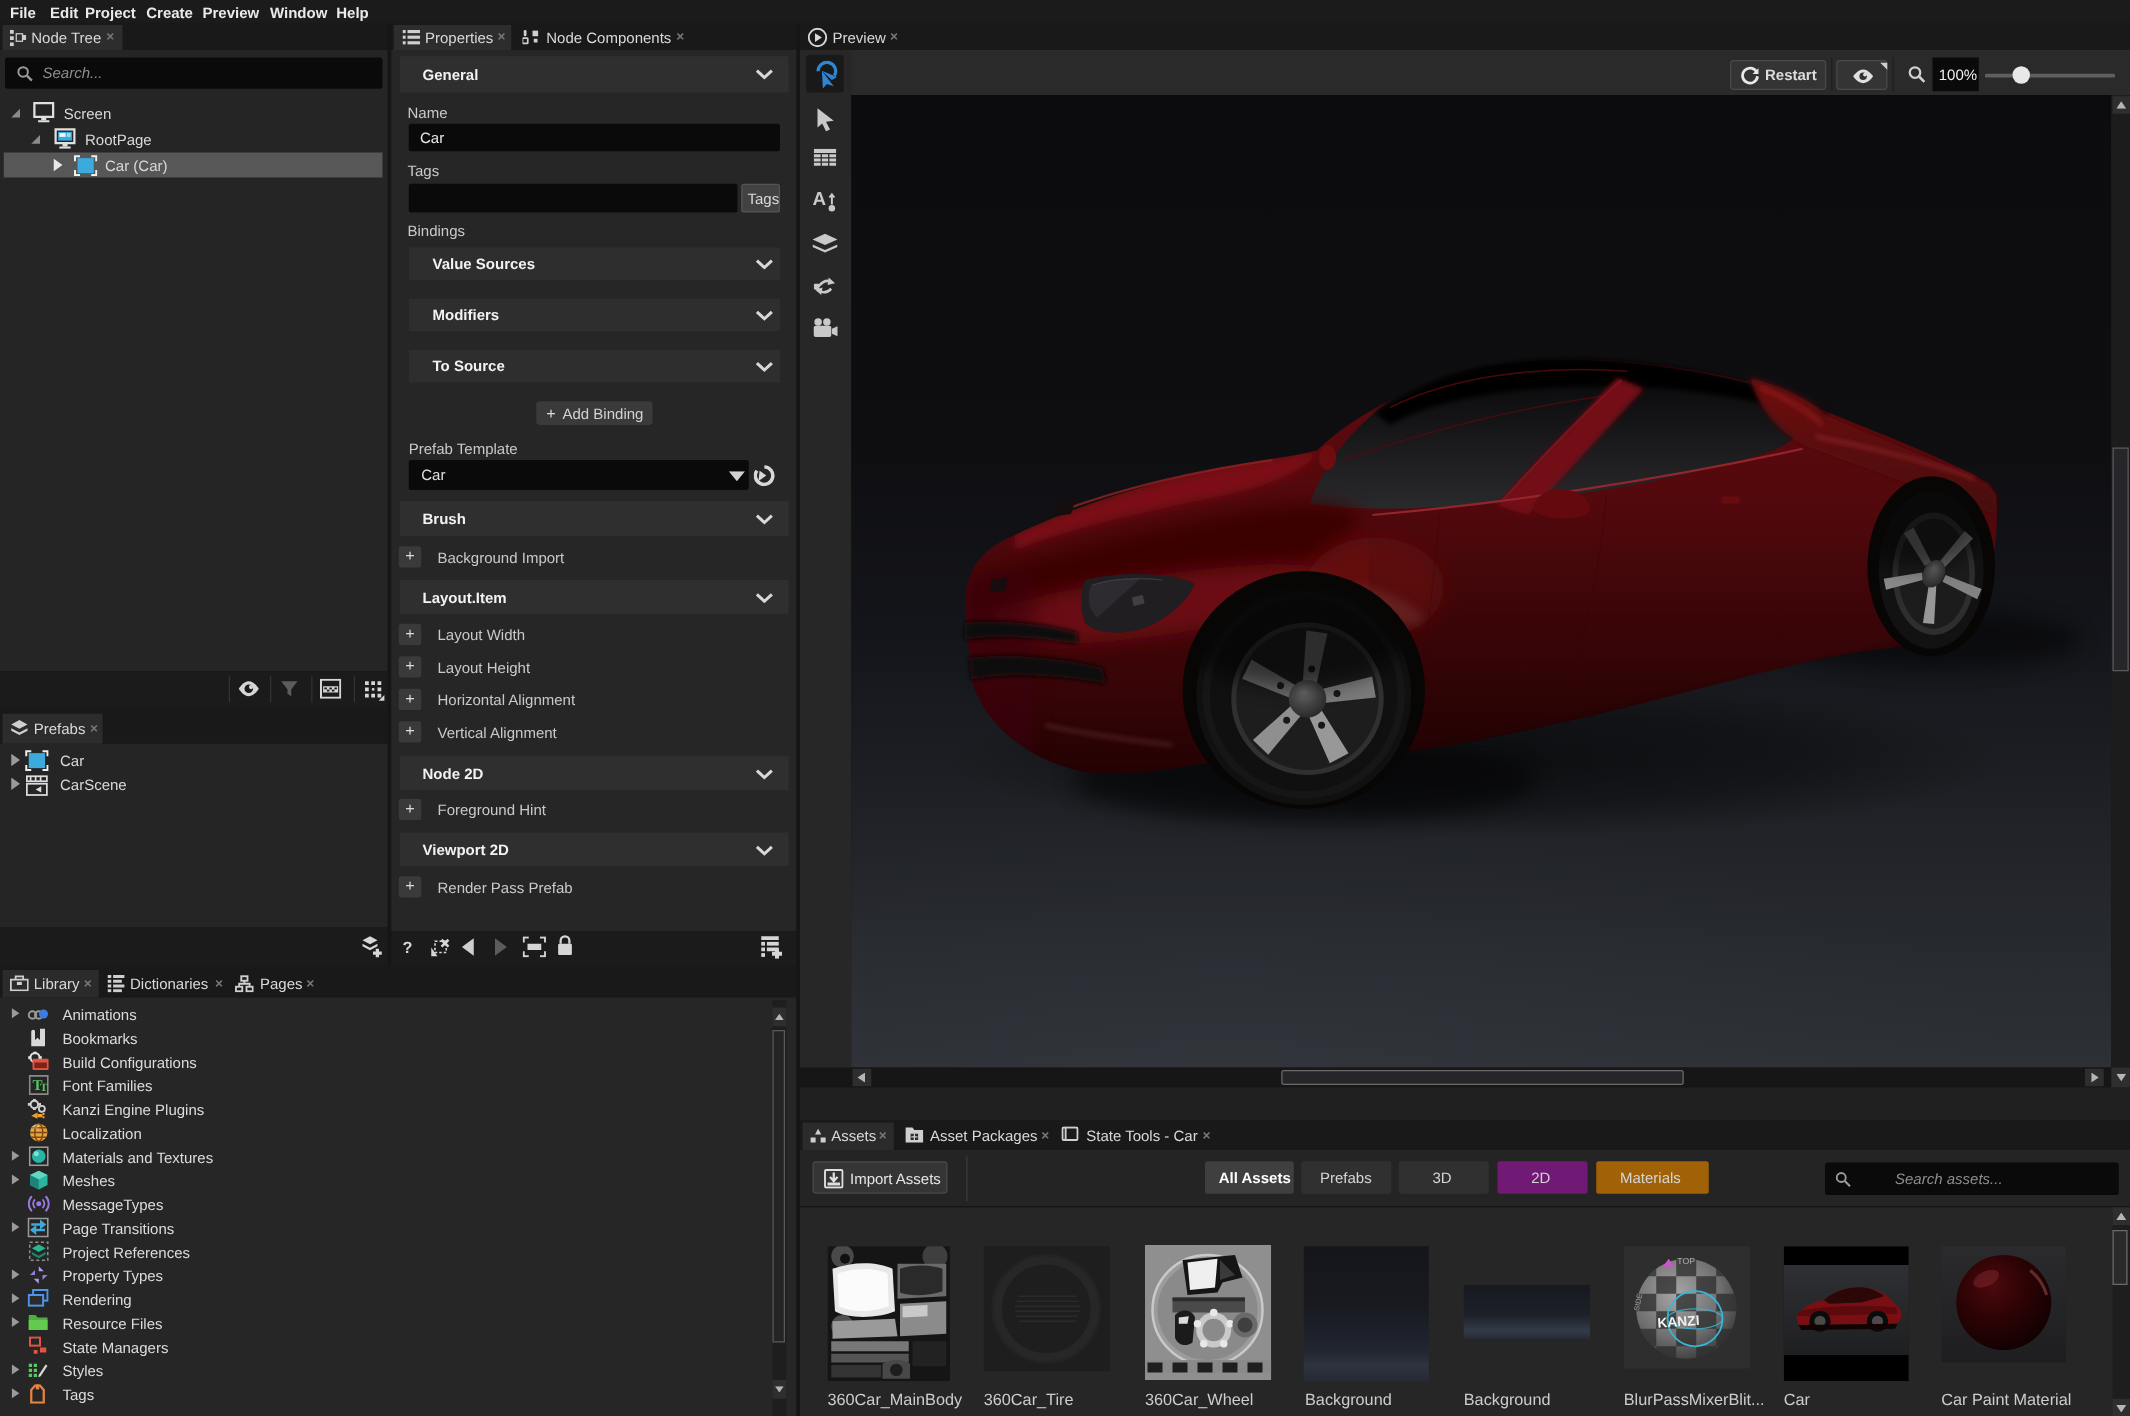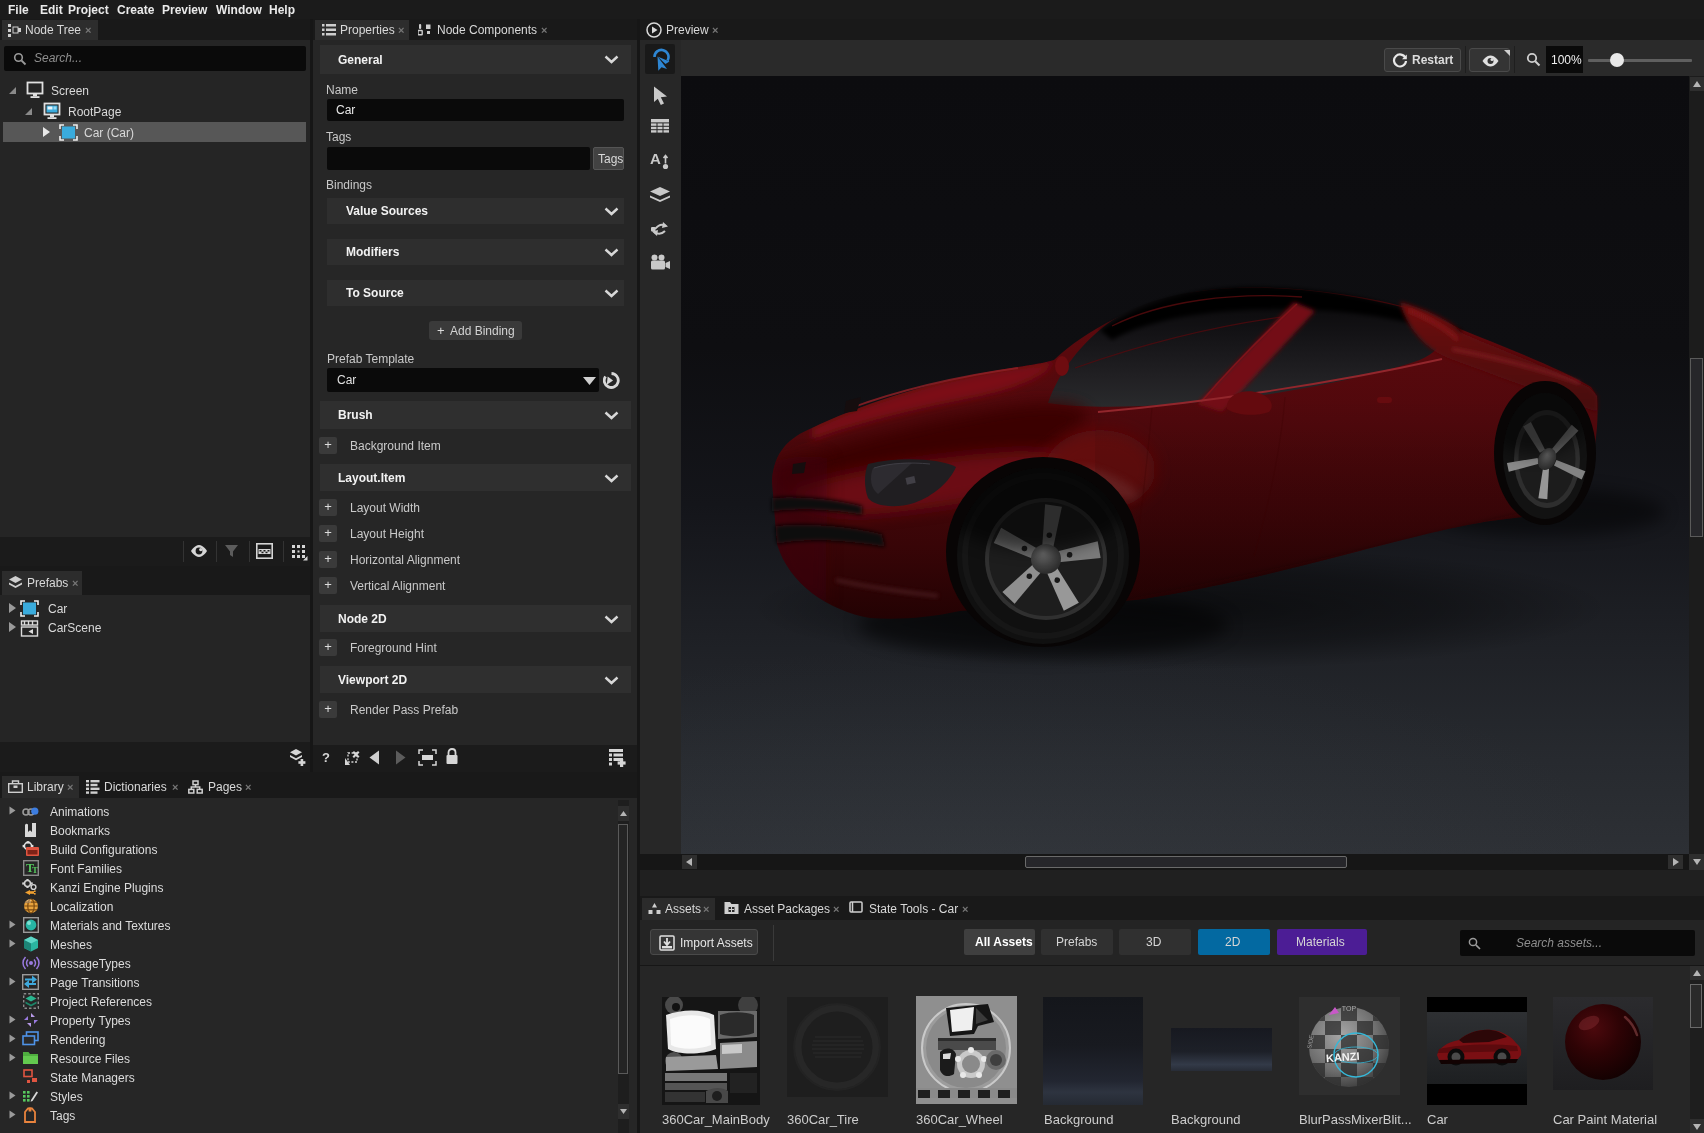--- a/index.html
+++ b/index.html
@@ -438,21 +438,21 @@
     <path d="M1.2 10.2 L8.4 6.2 L8.4 12.8 Z" fill="#d8d8d8" transform="rotate(-55 5 9)"></path>
   </svg>
 
 <div class="abs hdr" style="left:320px;top:401px;width:311px;height:28px;">
     <span class="abs" style="left:18px;top:7px;">Brush</span>
   <svg class="abs" style="left:284px;top:10px;" width="15" height="9" viewBox="0 0 15 9">
       <path d="M1.5 1.5 L7.5 7 L13.5 1.5" fill="none" stroke="#d8d8d8" stroke-width="2.4"></path>
     </svg>
 </div>
 <div class="abs plus" style="left:319px;top:437px;width:18px;height:17px;">+</div>
-<span class="abs txt" style="left:350px;top:439px;color:#c9c9c9;">Background Item</span>
+<span class="abs txt" style="left:350px;top:439px;color:#c9c9c9;">Background Import</span>
 
 <div class="abs hdr" style="left:320px;top:464px;width:311px;height:27px;">
     <span class="abs" style="left:18px;top:7px;">Layout.Item</span>
   <svg class="abs" style="left:284px;top:10px;" width="15" height="9" viewBox="0 0 15 9">
       <path d="M1.5 1.5 L7.5 7 L13.5 1.5" fill="none" stroke="#d8d8d8" stroke-width="2.4"></path>
     </svg>
 </div>
 <div class="abs plus" style="left:319px;top:499px;width:18px;height:17px;">+</div>
 <span class="abs txt" style="left:350px;top:501px;color:#c9c9c9;">Layout Width</span>
 <div class="abs plus" style="left:319px;top:525px;width:18px;height:17px;">+</div>
@@ -821,24 +821,24 @@
 <div class="abs" style="left:773px;top:925px;width:1px;height:36px;background:#3a3a3a;"></div>
 <div class="abs" style="left:964px;top:929px;width:71px;height:26px;background:#3f3f3f;border-radius:2px;">
     <span class="abs" style="left:11px;top:6px;color:#fff;font-size:12px;font-weight:bold;white-space:nowrap;">All Assets</span>
   </div>
 <div class="abs" style="left:1041px;top:929px;width:72px;height:26px;background:#303030;border-radius:2px;">
     <span class="abs txt" style="left:15px;top:6px;color:#d5d5d5;">Prefabs</span>
   </div>
 <div class="abs" style="left:1119px;top:929px;width:72px;height:26px;background:#303030;border-radius:2px;">
     <span class="abs txt" style="left:27px;top:6px;color:#d5d5d5;">3D</span>
   </div>
-<div class="abs" style="left:1198px;top:929px;width:72px;height:26px;background:#0369a1;border-radius:2px;">
+<div class="abs" style="left:1198px;top:929px;width:72px;height:26px;background:#701a75;border-radius:2px;">
     <span class="abs txt" style="left:27px;top:6px;color:#d5d5d5;">2D</span>
   </div>
-<div class="abs" style="left:1277px;top:929px;width:90px;height:26px;background:#4c1d95;border-radius:2px;">
+<div class="abs" style="left:1277px;top:929px;width:90px;height:26px;background:#a16207;border-radius:2px;">
     <span class="abs txt" style="left:19px;top:6px;color:#d5d5d5;">Materials</span>
   </div>
 <div class="abs inp" style="left:1460px;top:930px;width:235px;height:26px;">
   <svg class="abs" style="left:8px;top:7px;" width="13" height="13" viewBox="0 0 13 13">
       <circle cx="5" cy="5" r="3.6" fill="none" stroke="#9a9a9a" stroke-width="1.5"></circle>
       <line x1="7.8" y1="7.8" x2="12" y2="12" stroke="#9a9a9a" stroke-width="1.7"></line>
     </svg>
   <span class="abs txt" style="left:28px;top:6px;color:#8f8f8f;font-style:italic;margin-left:28px;">Search assets...</span>
 </div>
 <div class="abs" style="left:640px;top:965px;width:1064px;height:1px;background:#161616;"></div>

